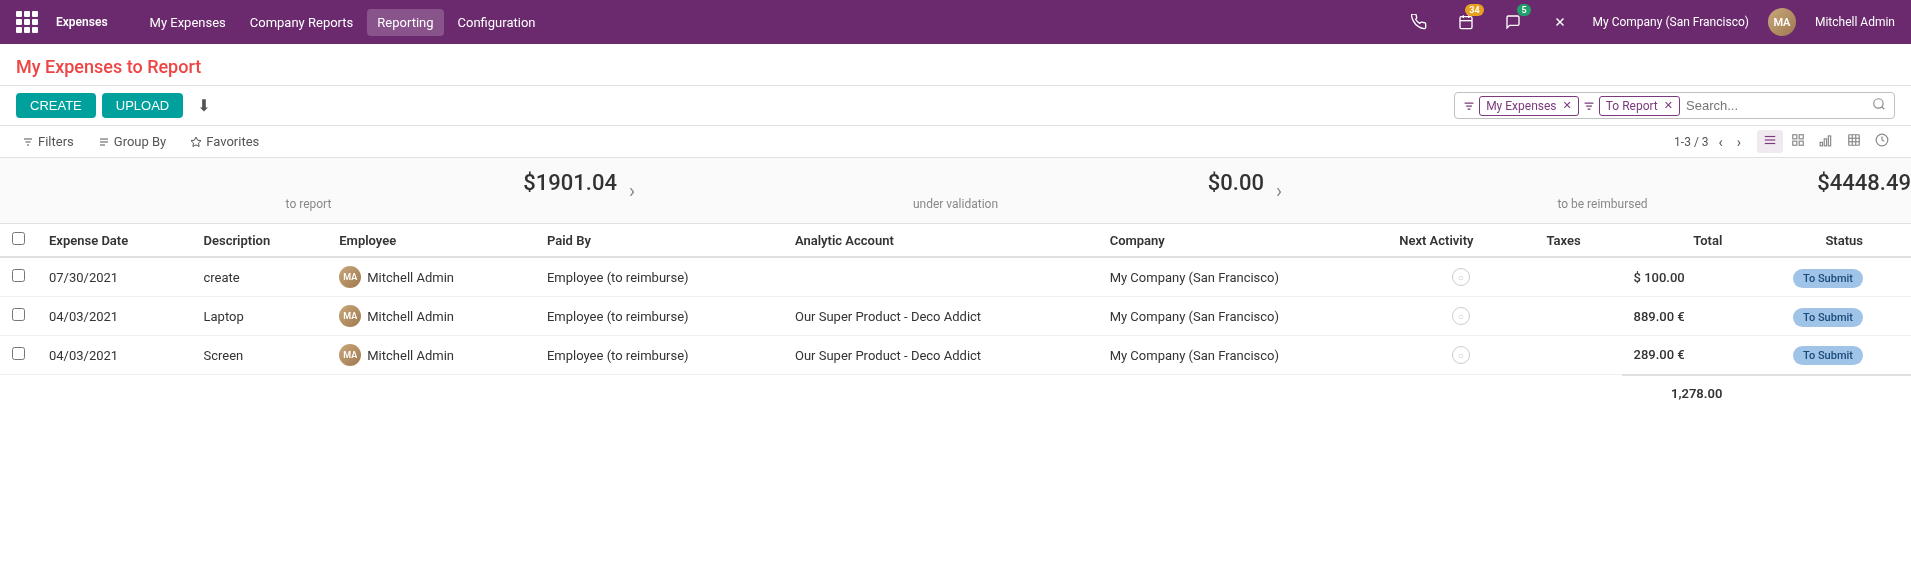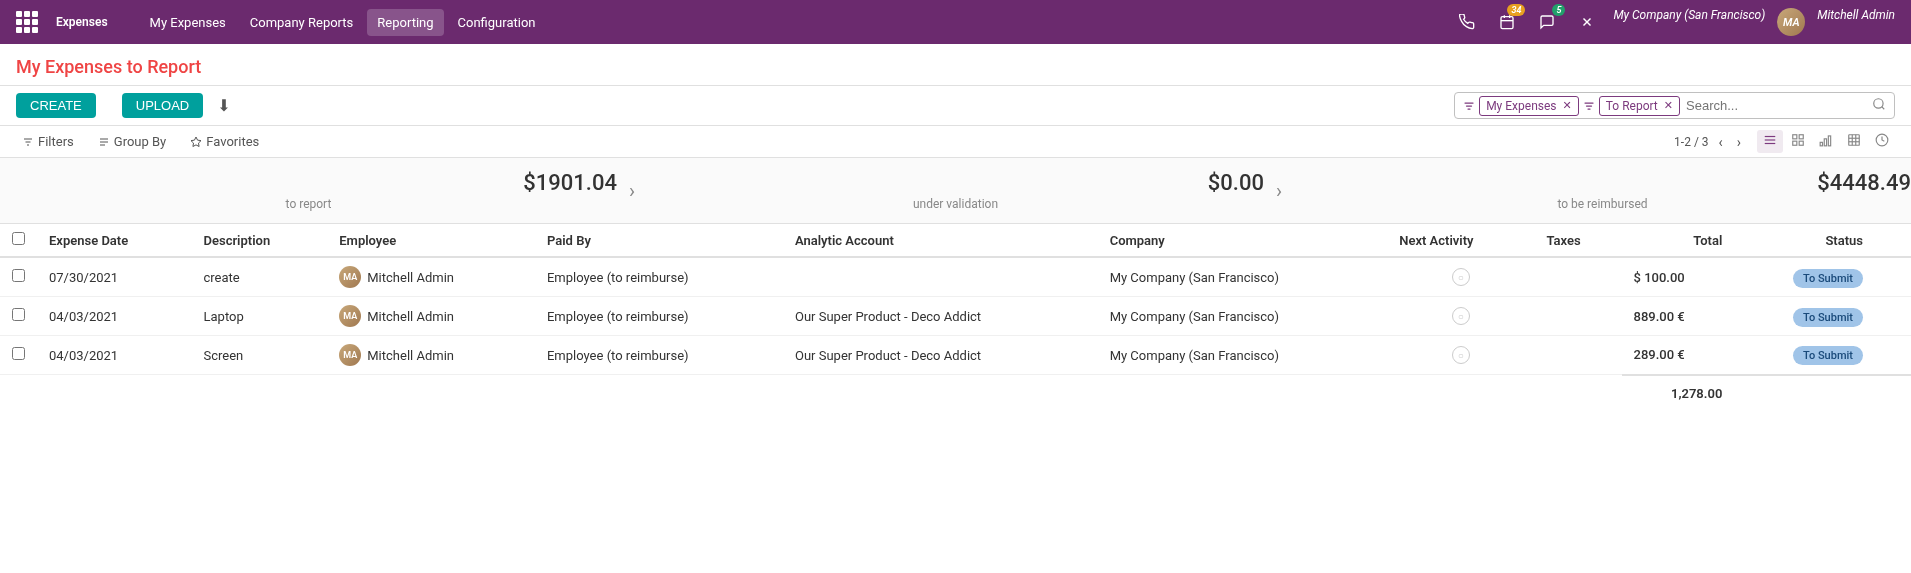--- a/index.html
+++ b/index.html
@@ -14,21 +14,21 @@
       padding: 0 16px;
       height: 44px;
       gap: 8px;
     }
     .topnav-grid-icon { display: grid; grid-template-columns: repeat(3,6px); grid-template-rows: repeat(3,6px); gap: 2px; cursor: pointer; margin-right: 10px; }
     .topnav-grid-icon span { background: #fff; border-radius: 1px; width: 6px; height: 6px; }
     .topnav-app-name { font-size: 12px; font-weight: 600; color: #fff; margin-right: 24px; }
     .topnav-menu { display: flex; gap: 4px; flex: 1; }
     .topnav-menu-item { color: #fff; padding: 6px 10px; cursor: pointer; border-radius: 4px; font-size: 13px; }
     .topnav-menu-item.active { background: rgba(255,255,255,0.2); }
-    .topnav-right { display: flex; gap: 12px; font-style: italic; }
+    .topnav-right { display: flex; align-items: center; gap: 19px; }
     .topnav-icon-btn { position: relative; cursor: pointer; color: #fff; display: flex; align-items: center; justify-content: center; width: 28px; height: 28px; }
     .badge { position: absolute; top: -4px; right: -4px; background: #e8a020; color: #fff; border-radius: 8px; font-size: 9px; padding: 1px 4px; font-weight: 600; }
     .badge-green { background: #22a06b; }
     .company-name { color: #fff; font-size: 12px; }
     .user-name { color: #fff; font-size: 12px; }
 
     
     .subheader {
       padding: 8px 16px 0 16px;
       background: #fff;
@@ -57,21 +57,20 @@
     }
     .btn-upload {
       background: #00a09d;
       color: #fff;
       border: none;
       padding: 5px 14px;
       border-radius: 4px;
       cursor: pointer;
       font-size: 13px;
       font-weight: 500;
-      margin-left: 20px;
     }
     .btn-download {
       background: transparent;
       border: none;
       cursor: pointer;
       color: #555;
       font-size: 16px;
       padding: 4px 8px;
     }
     .toolbar-spacer { flex: 1; }
@@ -283,21 +282,21 @@
     <span>Group By</span>
   </span>
   <span class="ctrl-btn">
     <svg width="12" height="12" viewBox="0 0 24 24" fill="none" stroke="#555" stroke-width="2">
         <polygon points="12 2 15.09 8.26 22 9.27 17 14.14 18.18 21.02 12 17.77 5.82 21.02 7 14.14 2 9.27 8.91 8.26 12 2"></polygon>
       </svg>
     <span>Favorites</span>
   </span>
   <div class="ctrl-spacer"></div>
   <div class="pagination">
-    <span>1-2 / 3</span>
+    <span>1-3 / 3</span>
     <span class="pag-btn">‹</span>
     <span class="pag-btn">›</span>
   </div>
   <div class="view-btns">
     <span class="view-btn active">
       <svg width="14" height="14" viewBox="0 0 24 24" fill="none" stroke="#7c3a7e" stroke-width="2">
           <line x1="3" y1="6" x2="21" y2="6"></line>
           <line x1="3" y1="12" x2="21" y2="12"></line>
           <line x1="3" y1="18" x2="21" y2="18"></line>
         </svg>

